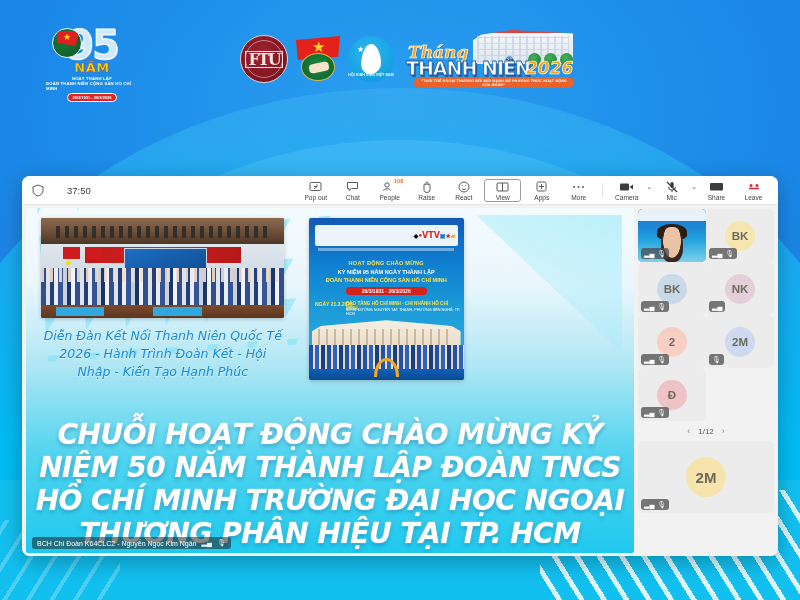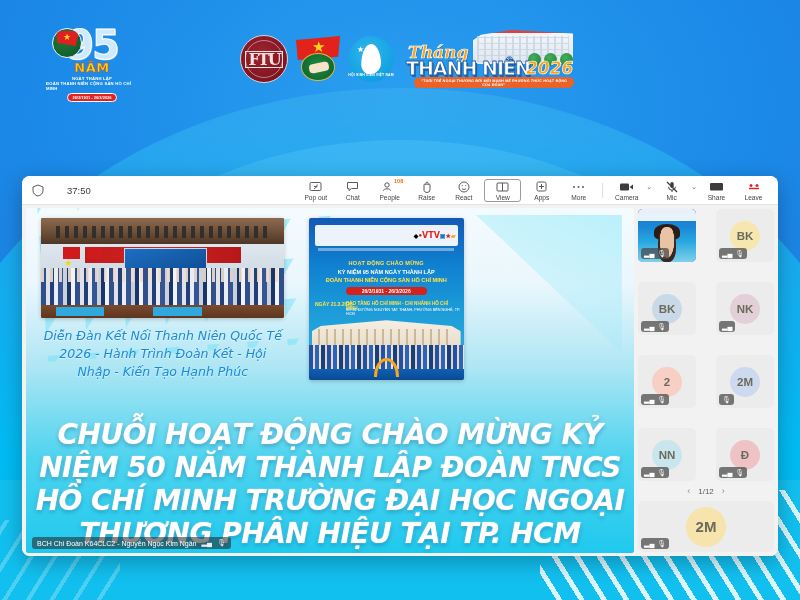--- a/index.html
+++ b/index.html
@@ -380,21 +380,21 @@
     white-space: nowrap;
   }
   .nt-ico { font-size: 7px; opacity: .9; }
 
   
   .pp {
     width: 142px; flex: 0 0 142px; padding: 4px 4px 4px 2px;
     display: flex; flex-direction: column; gap: 4px;
     background: #f2f2f2;
   }
-  .pp-grid { display: grid; grid-template-columns: 1fr 1fr; gap: 20px; }
+  .pp-grid { display: grid; grid-template-columns: 1fr 1fr; gap: 0; }
   .tile {
     position: relative; height: 53px; border-radius: 5px; overflow: hidden;
     background: #ececec;
     display: flex; align-items: center; justify-content: center;
   }
   .tile.active { outline: 2px solid #5a4ec9; outline-offset: -2px; }
   .tile-video {
     position: absolute; inset: 0;
     background: linear-gradient(180deg,#1b6fc4 0%,#1b8ad8 36%,#29a8e0 62%,#7fd0ea 100%);
   }
@@ -743,27 +743,20 @@
           </div>
         </div>
 
         <div class="tile">
           <div class="tile-av" style="background:#cdd9ef">2M</div>
           <div class="tile-ctrls">
             <span class="ci">🎙</span>
           </div>
         </div>
 
-        <div class="tile">
-          <div class="tile-av" style="background:#c9e6ef">NN</div>
-          <div class="tile-ctrls">
-            <span class="ci">▂▄</span>
-            <span class="ci">🎙</span>
-          </div>
-        </div>
 
         <div class="tile">
           <div class="tile-av" style="background:#efc3c6">Đ</div>
           <div class="tile-ctrls">
             <span class="ci">▂▄</span>
             <span class="ci">🎙</span>
           </div>
         </div>
 
       </div>

